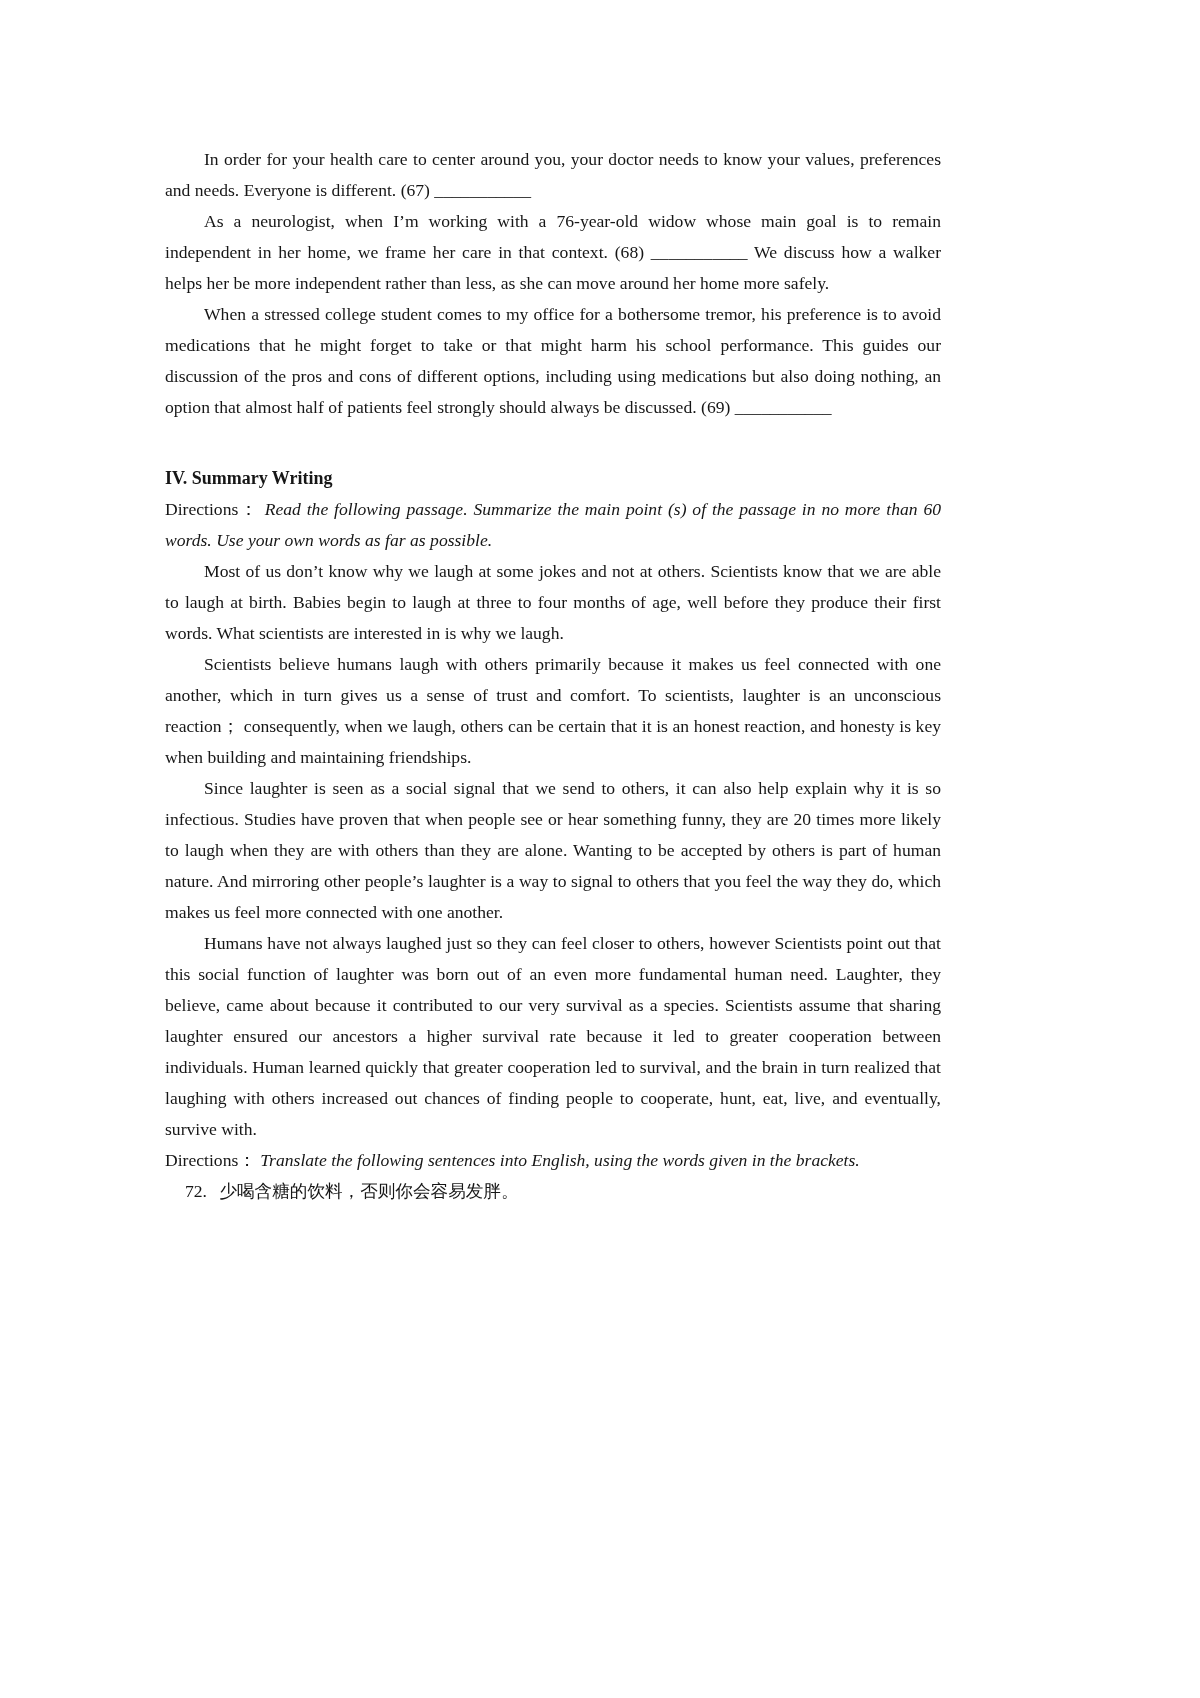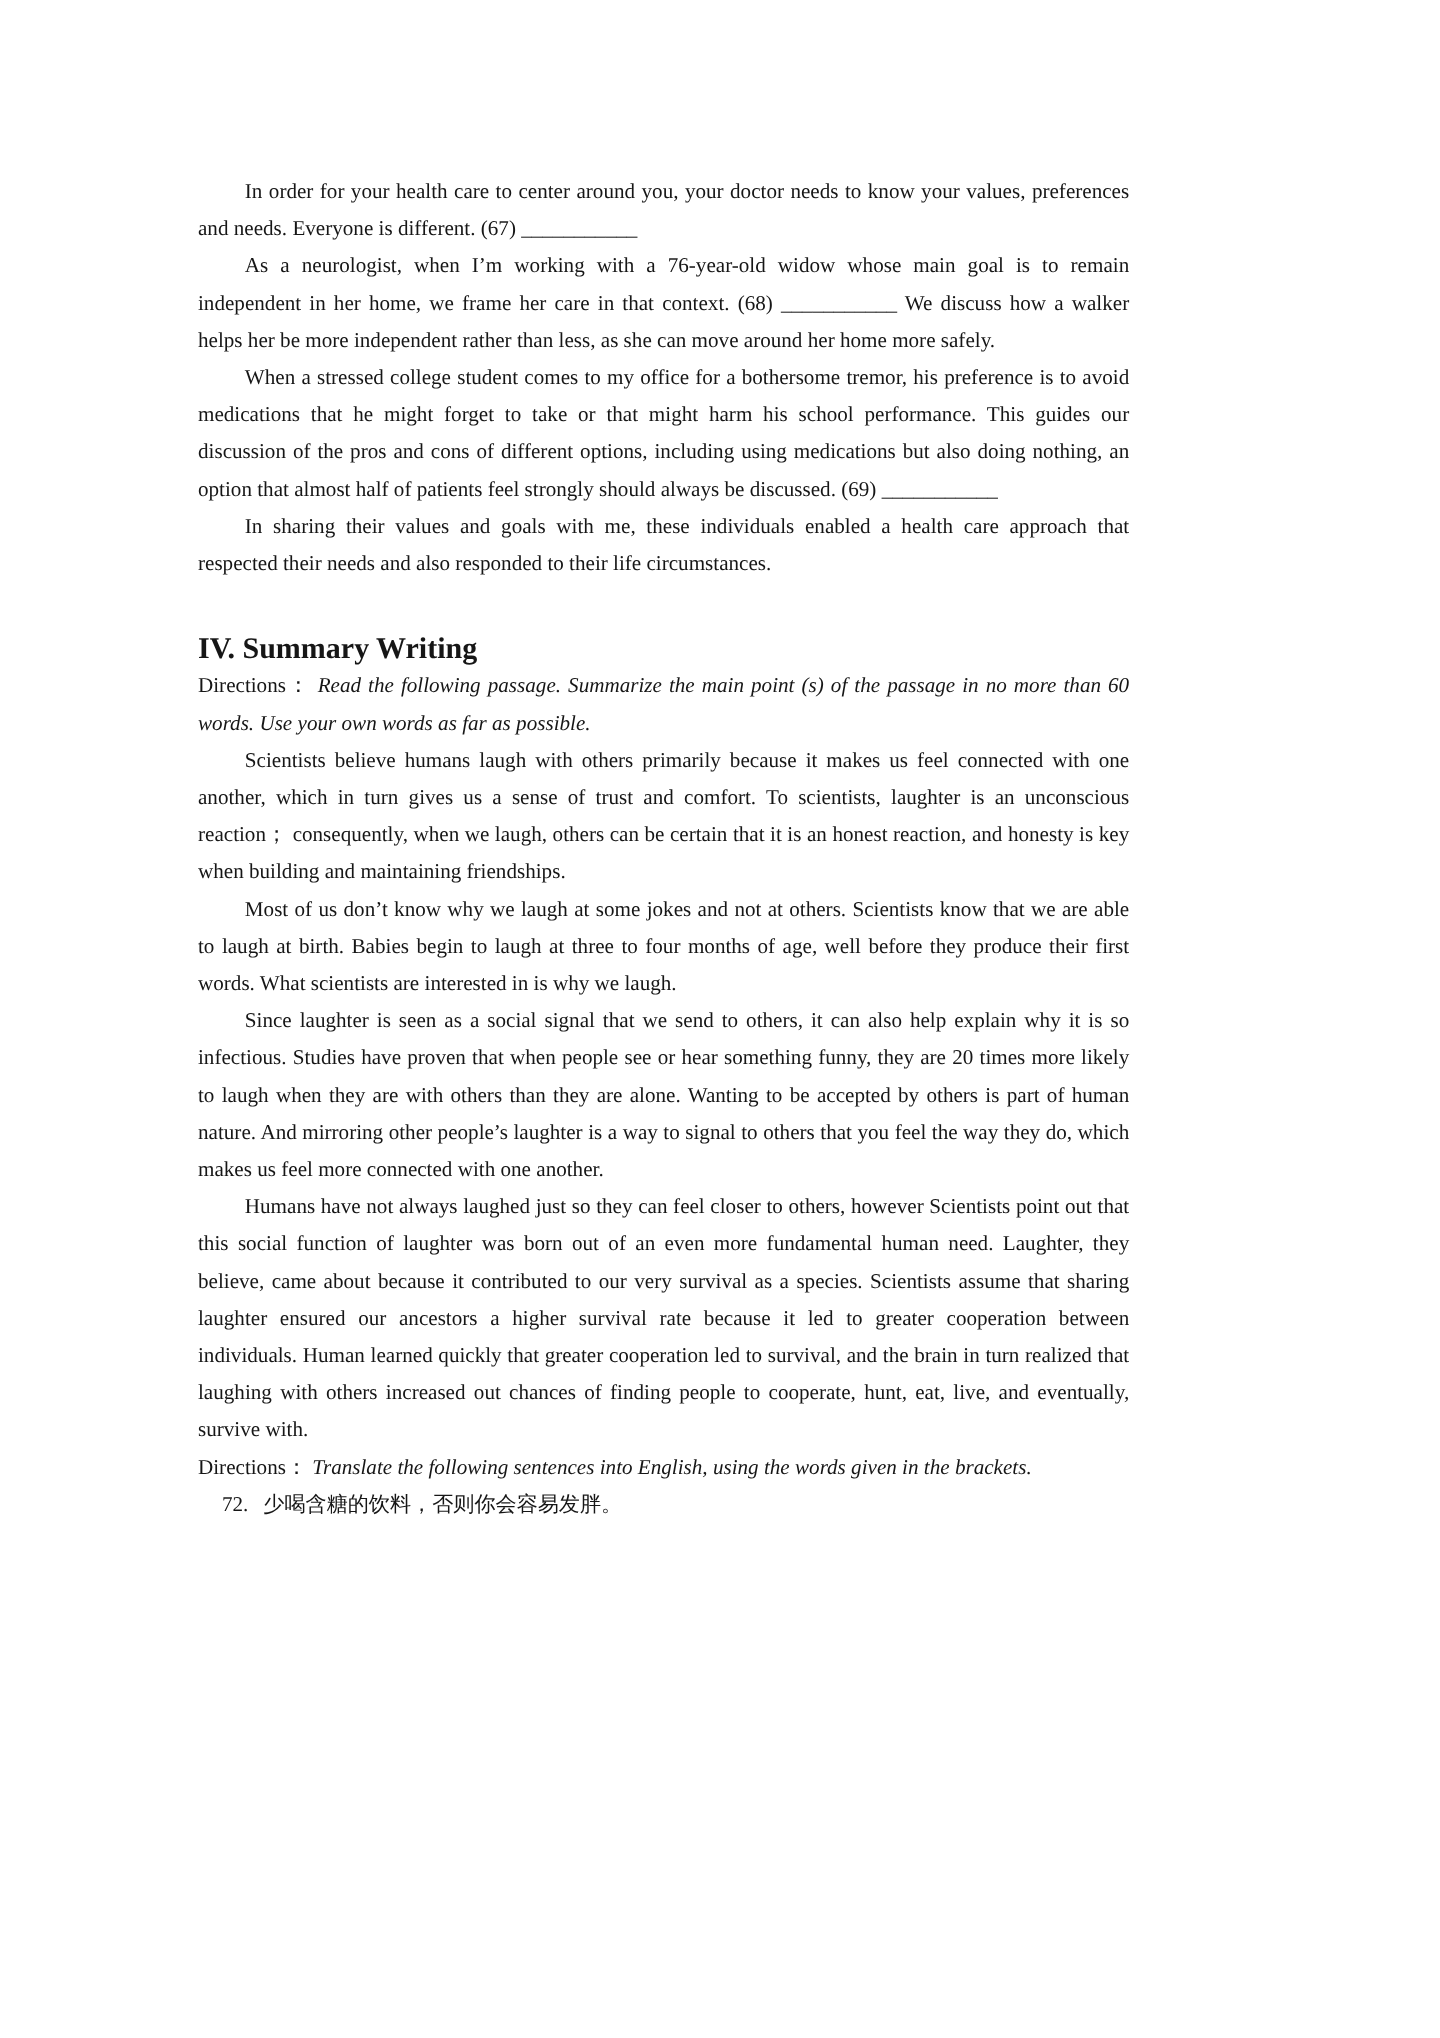--- a/index.html
+++ b/index.html
@@ -21,21 +21,21 @@
   }
   .para {
     margin: 0;
     font-size: 17.6px;
     line-height: 31px;
     text-align: justify;
     text-indent: 39px;
   }
   .section-heading {
     margin: 40px 0 0 0;
-    font-size: 25px;
+    font-size: 18px;
     line-height: 31px;
     font-weight: bold;
     text-indent: 0;
   }
   .section-heading.translation {
     margin-top: 21px;
   }
   .directions {
     margin: 0;
     font-size: 17.6px;
@@ -68,29 +68,28 @@
 </style>
 </head>
 <body>
 
 <div class="page">
   <div class="content">
 
     <p class="para">In order for your health care to center around you, your doctor needs to know your values, preferences and needs. Everyone is different. (67) ___________</p>
     <p class="para">As a neurologist, when I’m working with a 76-year-old widow whose main goal is to remain independent in her home, we frame her care in that context. (68) ___________ We discuss how a walker helps her be more independent rather than less, as she can move around her home more safely.</p>
     <p class="para">When a stressed college student comes to my office for a bothersome tremor, his preference is to avoid medications that he might forget to take or that might harm his school performance. This guides our discussion of the pros and cons of different options, including using medications but also doing nothing, an option that almost half of patients feel strongly should always be discussed. (69) ___________</p>
-    <p class="para">In sharing their values and goals with me, these individuals enabled a health care approach that respected their needs and also responded to their life circumstances.</p>
 
     <h2 class="section-heading">IV. Summary Writing</h2>
     <p class="directions">
       <span class="label">Directions：</span>
       <span class="dtext">Read the following passage. Summarize the main point (s) of the passage in no more than 60 words. Use your own words as far as possible.</span>
     </p>
+    <p class="para">Most of us don’t know why we laugh at some jokes and not at others. Scientists know that we are able to laugh at birth. Babies begin to laugh at three to four months of age, well before they produce their first words. What scientists are interested in is why we laugh.</p>
     <p class="para">Scientists believe humans laugh with others primarily because it makes us feel connected with one another, which in turn gives us a sense of trust and comfort. To scientists, laughter is an unconscious reaction； consequently, when we laugh, others can be certain that it is an honest reaction, and honesty is key when building and maintaining friendships.</p>
-    <p class="para">Most of us don’t know why we laugh at some jokes and not at others. Scientists know that we are able to laugh at birth. Babies begin to laugh at three to four months of age, well before they produce their first words. What scientists are interested in is why we laugh.</p>
     <p class="para">Since laughter is seen as a social signal that we send to others, it can also help explain why it is so infectious. Studies have proven that when people see or hear something funny, they are 20 times more likely to laugh when they are with others than they are alone. Wanting to be accepted by others is part of human nature. And mirroring other people’s laughter is a way to signal to others that you feel the way they do, which makes us feel more connected with one another.</p>
     <p class="para">Humans have not always laughed just so they can feel closer to others, however Scientists point out that this social function of laughter was born out of an even more fundamental human need. Laughter, they believe, came about because it contributed to our very survival as a species. Scientists assume that sharing laughter ensured our ancestors a higher survival rate because it led to greater cooperation between individuals. Human learned quickly that greater cooperation led to survival, and the brain in turn realized that laughing with others increased out chances of finding people to cooperate, hunt, eat, live, and eventually, survive with.</p>
 
     <p class="directions">
       <span class="label">Directions：</span>
       <span class="dtext">Translate the following sentences into English, using the words given in the brackets.</span>
     </p>
     <p class="item">
       <span class="num">72.</span>
       <span class="cn">少喝含糖的饮料，否则你会容易发胖。</span>

